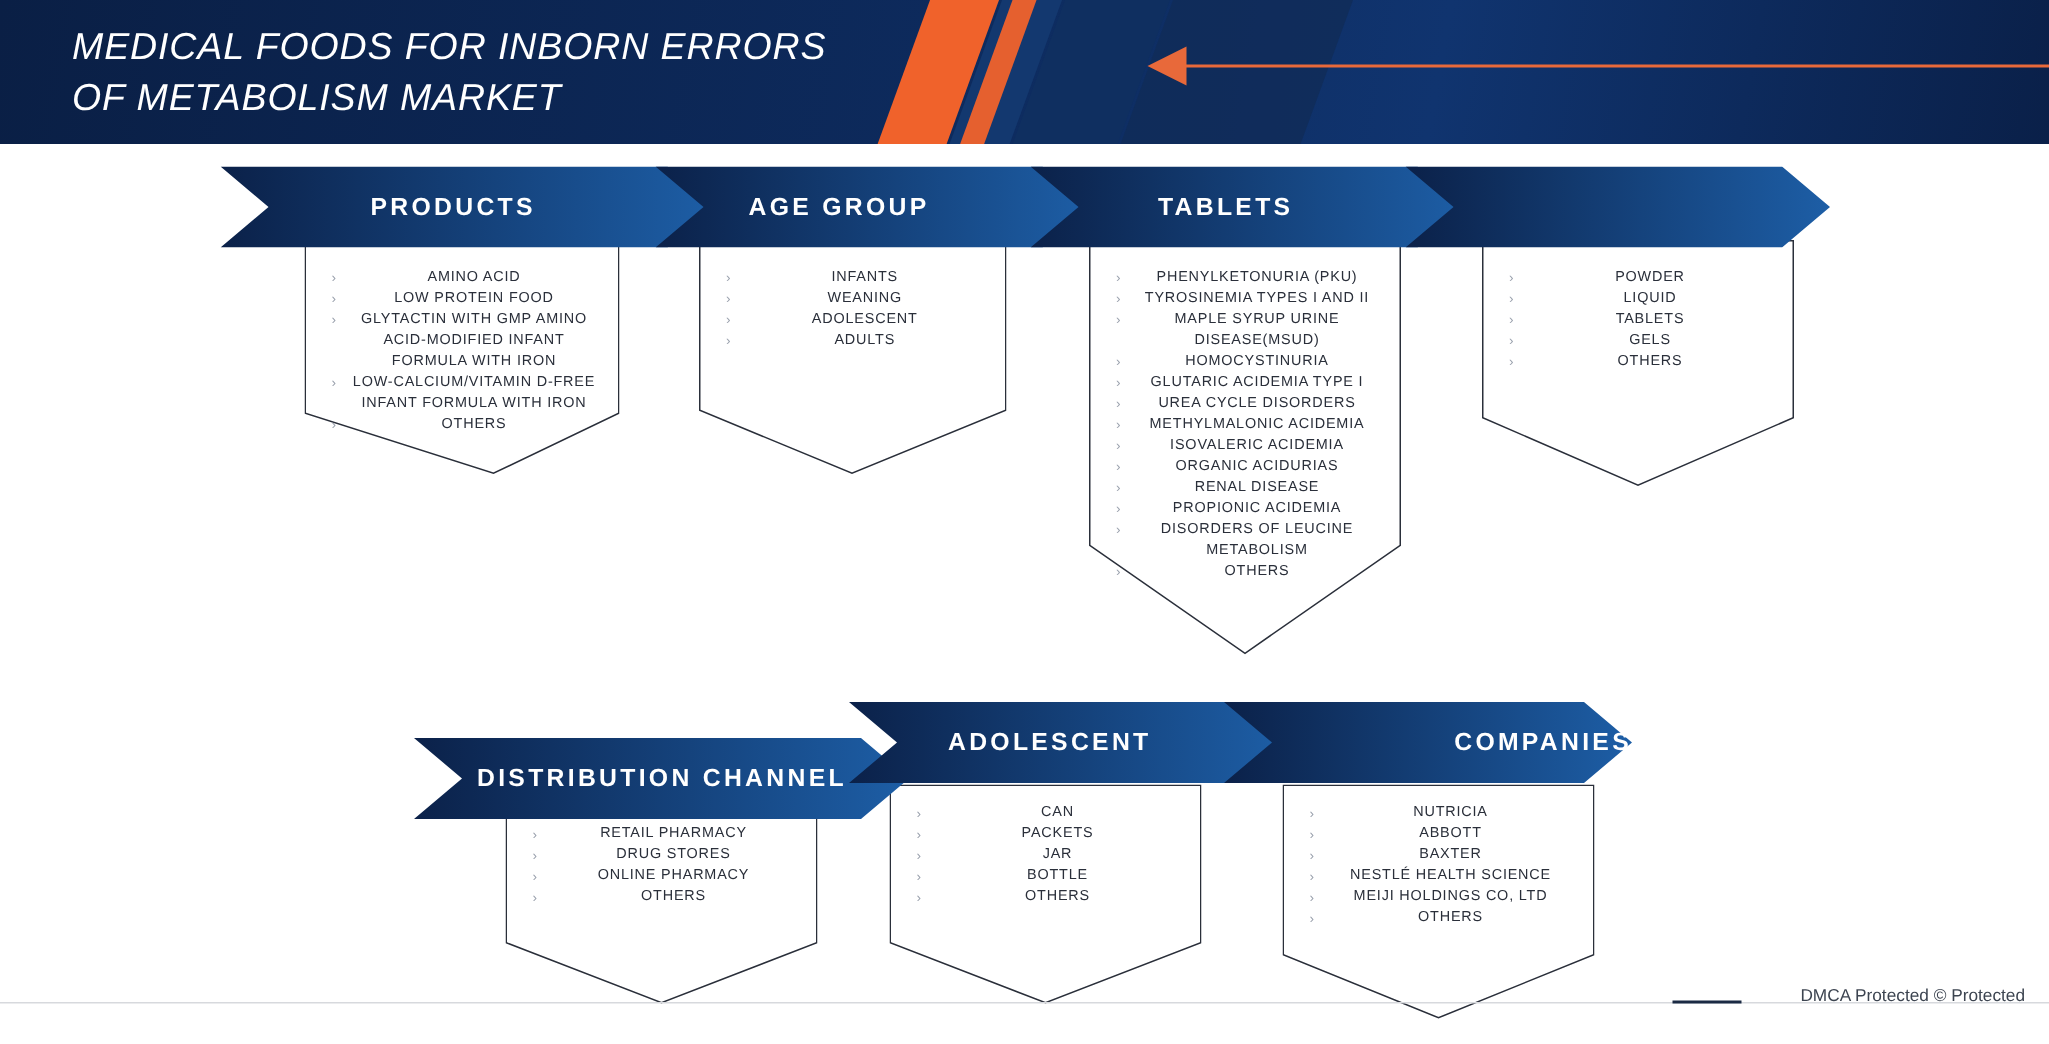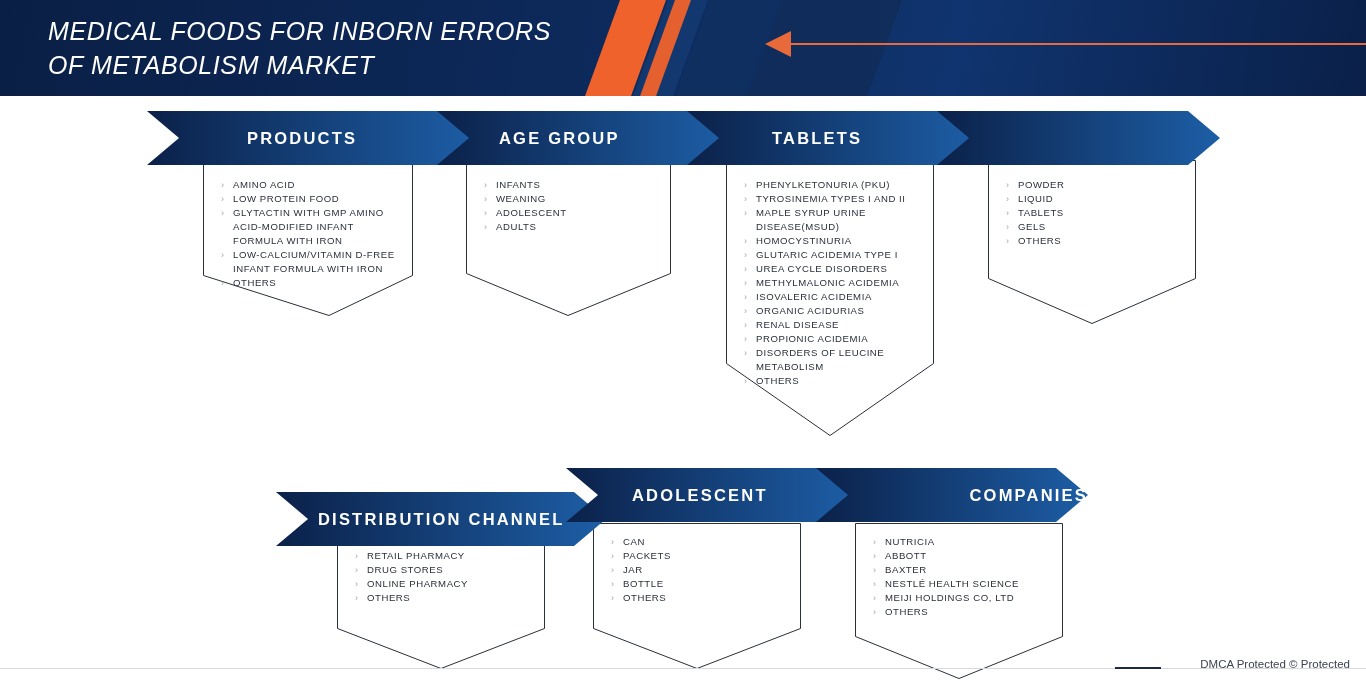--- a/index.html
+++ b/index.html
@@ -135,21 +135,21 @@
     margin-bottom: 0px;
     text-transform: uppercase;
   }
   .li .dot {
     width: 12px;
     flex: 0 0 12px;
     color: #9aa1ad;
     font-size: 9px;
     line-height: 14px;
   }
-  .li .txt { flex: 1; }
+  .li .txt { flex: 1; text-align: center; }
 
   
   .footer-line {
     position: absolute;
     left: 0; top: 668px;
     width: 1366px; height: 1px;
     background: #d7d9dd;
   }
   .footer-text {
     position: absolute;

